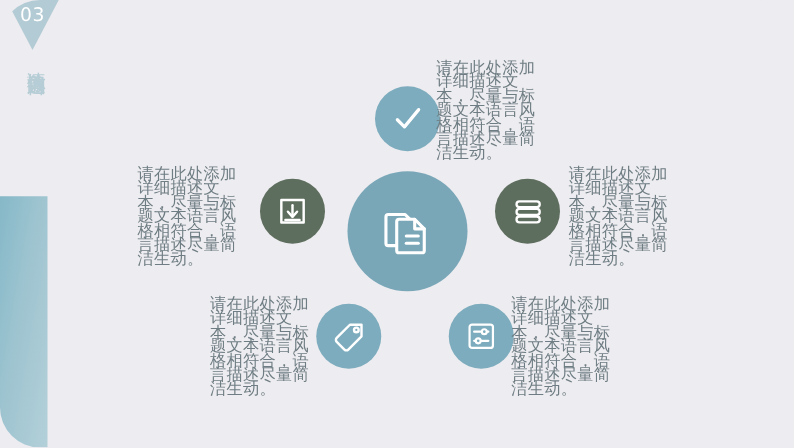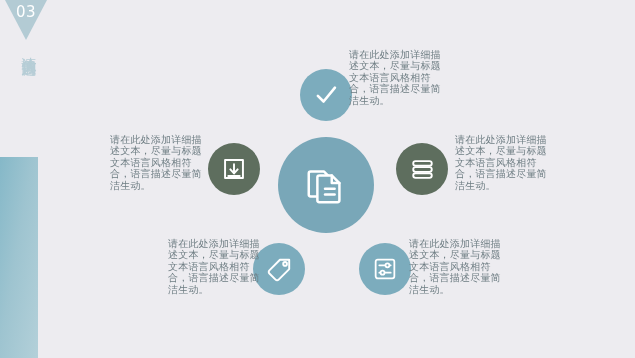--- a/index.html
+++ b/index.html
@@ -14,20 +14,21 @@
     background: #edecf0;
     font-family: "DejaVu Sans", "Liberation Sans", sans-serif;
   }
 
   #slide {
     position: relative;
     width: 635px;
     height: 358px;
     background: #edecf0;
     overflow: hidden;
+    border-radius: 32px;
   }
 
   
   .badge-triangle {
     position: absolute;
     left: 5px;
     top: 0;
     width: 0;
     height: 0;
     border-left: 21px solid transparent;
@@ -120,21 +121,21 @@
     width: 52px;
     height: 52px;
     left: 359px;
     top: 243px;
     background: #7cacbd;
   }
 
   
   .desc {
     position: absolute;
-    font-size: 10px;
+    font-size: 13px;
     line-height: 11.4px;
     color: #6e7d83;
     letter-spacing: 0.2px;
     width: 92px;
     font-family: "DejaVu Sans", "Liberation Sans", sans-serif;
   }
   .desc-top       { left: 349px; top: 49px; }
   .desc-left      { left: 110px; top: 134px; text-align: left; }
   .desc-right     { left: 455px; top: 134px; }
   .desc-bot-left  { left: 168px; top: 238px; }

